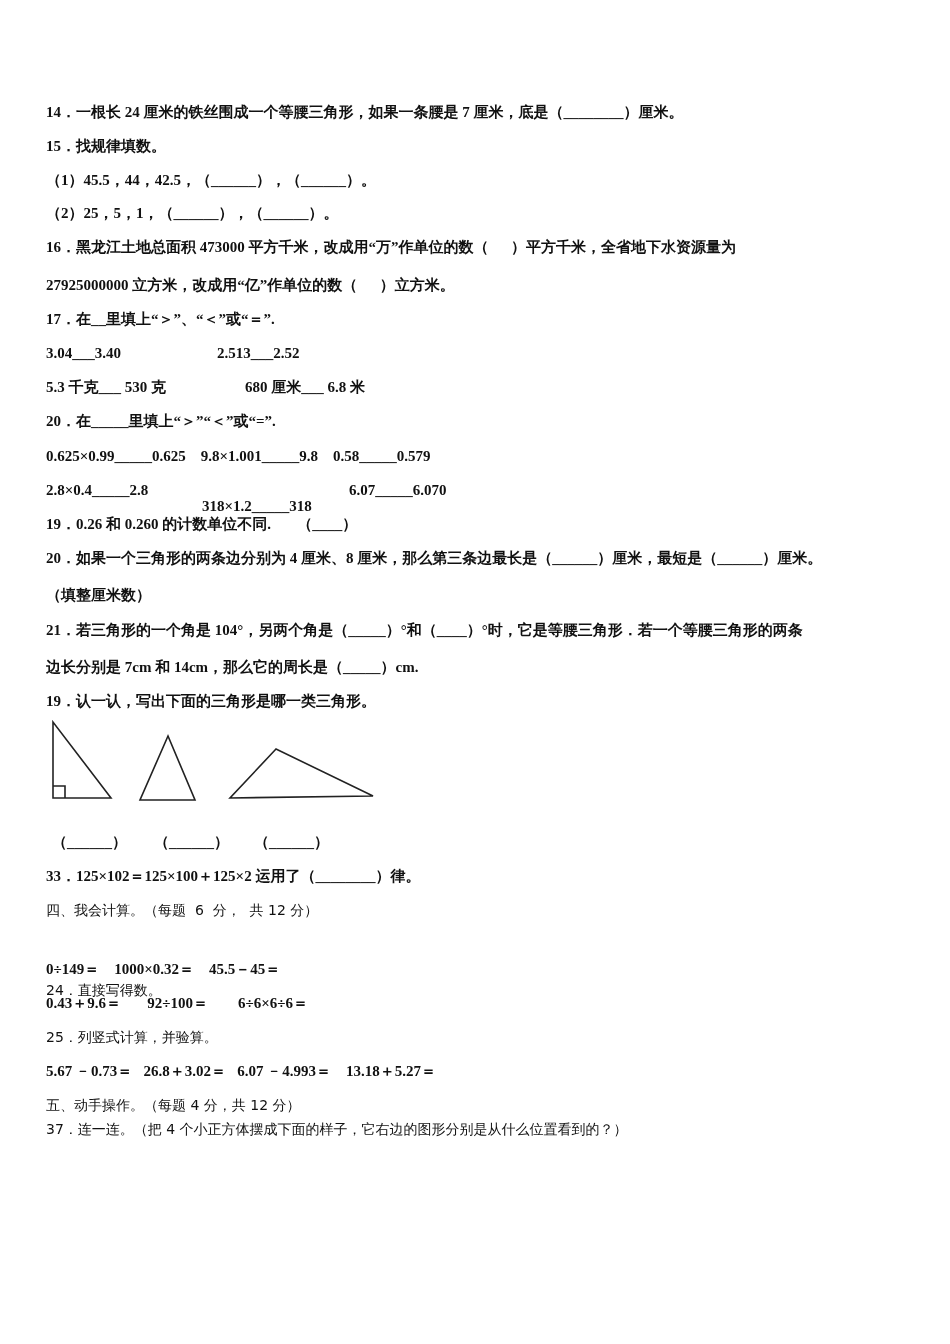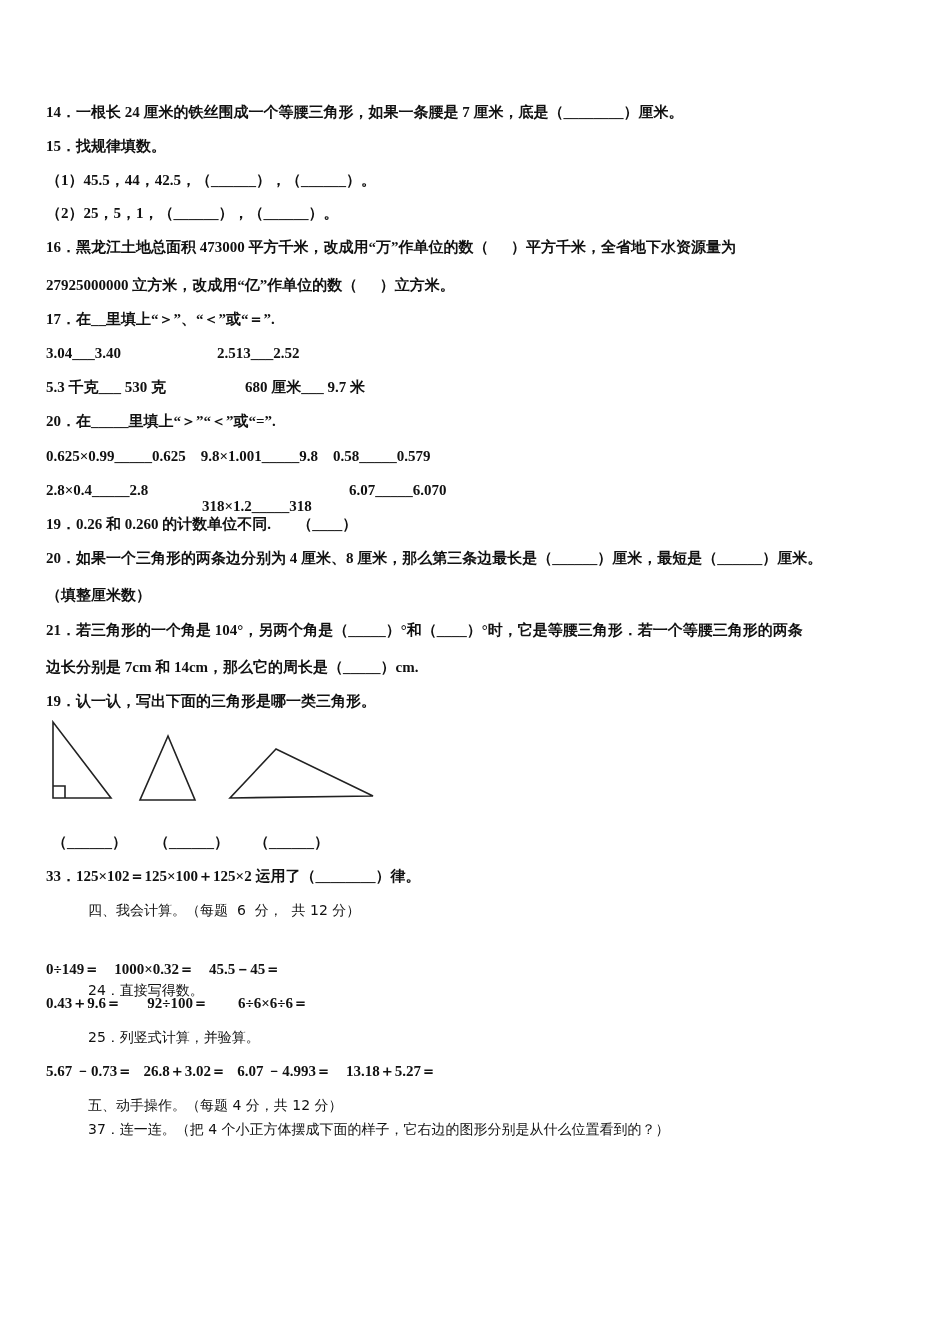--- a/index.html
+++ b/index.html
@@ -1,37 +1,37 @@
 <!DOCTYPE html>
 <html><head>
 <meta charset="utf-8">
 <style>
   html, body { margin: 0; padding: 0; background: #ffffff; }
   body { width: 950px; height: 1344px; position: relative; overflow: hidden;
          font-family: "Liberation Serif", "DejaVu Serif", serif; color: #111; }
   .line { position: absolute; left: 46px; font-size: 15px; line-height: 20px; white-space: pre; }
   .b { font-weight: bold; }
-  .sans { font-family: "DejaVu Sans", "Liberation Sans", sans-serif; font-size: 14px; margin-left: 42px; }
+  .sans { font-family: "DejaVu Sans", "Liberation Sans", sans-serif; font-size: 14px; }
   .tri { position: absolute; }
 </style>
 </head>
 <body>
 
 <div class="line b" style="top:102px">14．一根长 24 厘米的铁丝围成一个等腰三角形，如果一条腰是 7 厘米，底是（________）厘米。</div>
 <div class="line b" style="top:136px">15．找规律填数。</div>
 <div class="line b" style="top:170px">（1）45.5，44，42.5，（______），（______）。</div>
 <div class="line b" style="top:203px">（2）25，5，1，（______），（______）。</div>
 <div class="line b" style="top:237px">16．黑龙江土地总面积 473000 平方千米，改成用“万”作单位的数（      ）平方千米，全省地下水资源量为</div>
 <div class="line b" style="top:275px">27925000000 立方米，改成用“亿”作单位的数（      ）立方米。</div>
 <div class="line b" style="top:309px">17．在__里填上“＞”、“＜”或“＝”.</div>
 
 <div class="line b" style="top:343px">3.04___3.40</div>
 <div class="line b" style="top:343px; left:217px">2.513___2.52</div>
 <div class="line b" style="top:377px">5.3 千克___ 530 克</div>
-<div class="line b" style="top:377px; left:245px">680 厘米___ 9.7 米</div>
+<div class="line b" style="top:377px; left:245px">680 厘米___ 6.8 米</div>
 
 <div class="line b" style="top:411px">20．在_____里填上“＞”“＜”或“=”.</div>
 <div class="line b" style="top:446px">0.625×0.99_____0.625    9.8×1.001_____9.8    0.58_____0.579</div>
 <div class="line b" style="top:480px">2.8×0.4_____2.8</div>
 <div class="line b" style="top:496px; left:202px">318×1.2_____318</div>
 <div class="line b" style="top:480px; left:349px">6.07_____6.070</div>
 
 <div class="line b" style="top:514px">19．0.26 和 0.260 的计数单位不同.       （____）</div>
 <div class="line b" style="top:548px">20．如果一个三角形的两条边分别为 4 厘米、8 厘米，那么第三条边最长是（______）厘米，最短是（______）厘米。</div>
 <div class="line b" style="top:585px">（填整厘米数）</div>

